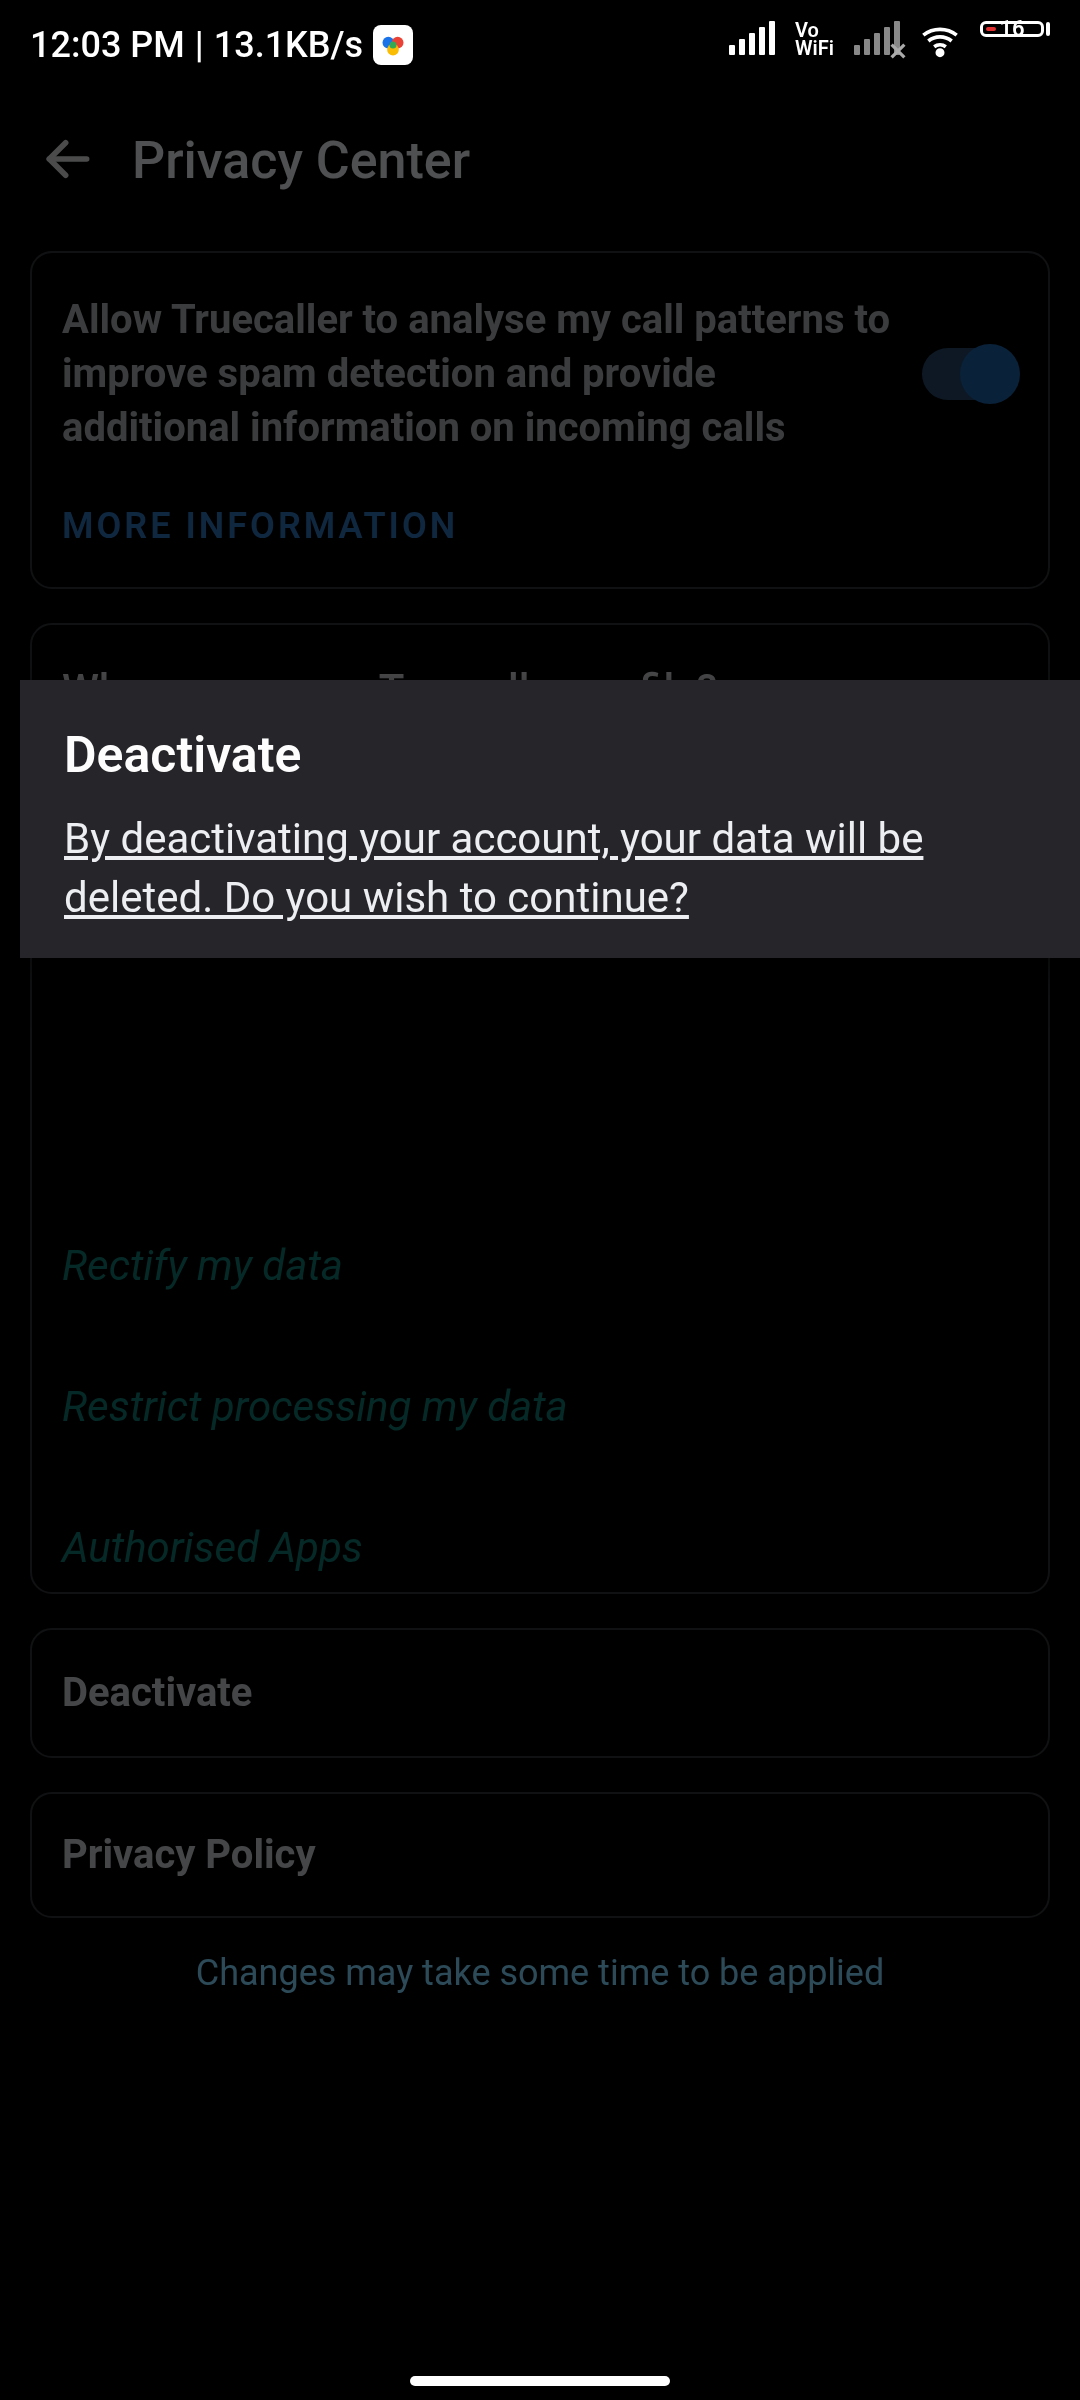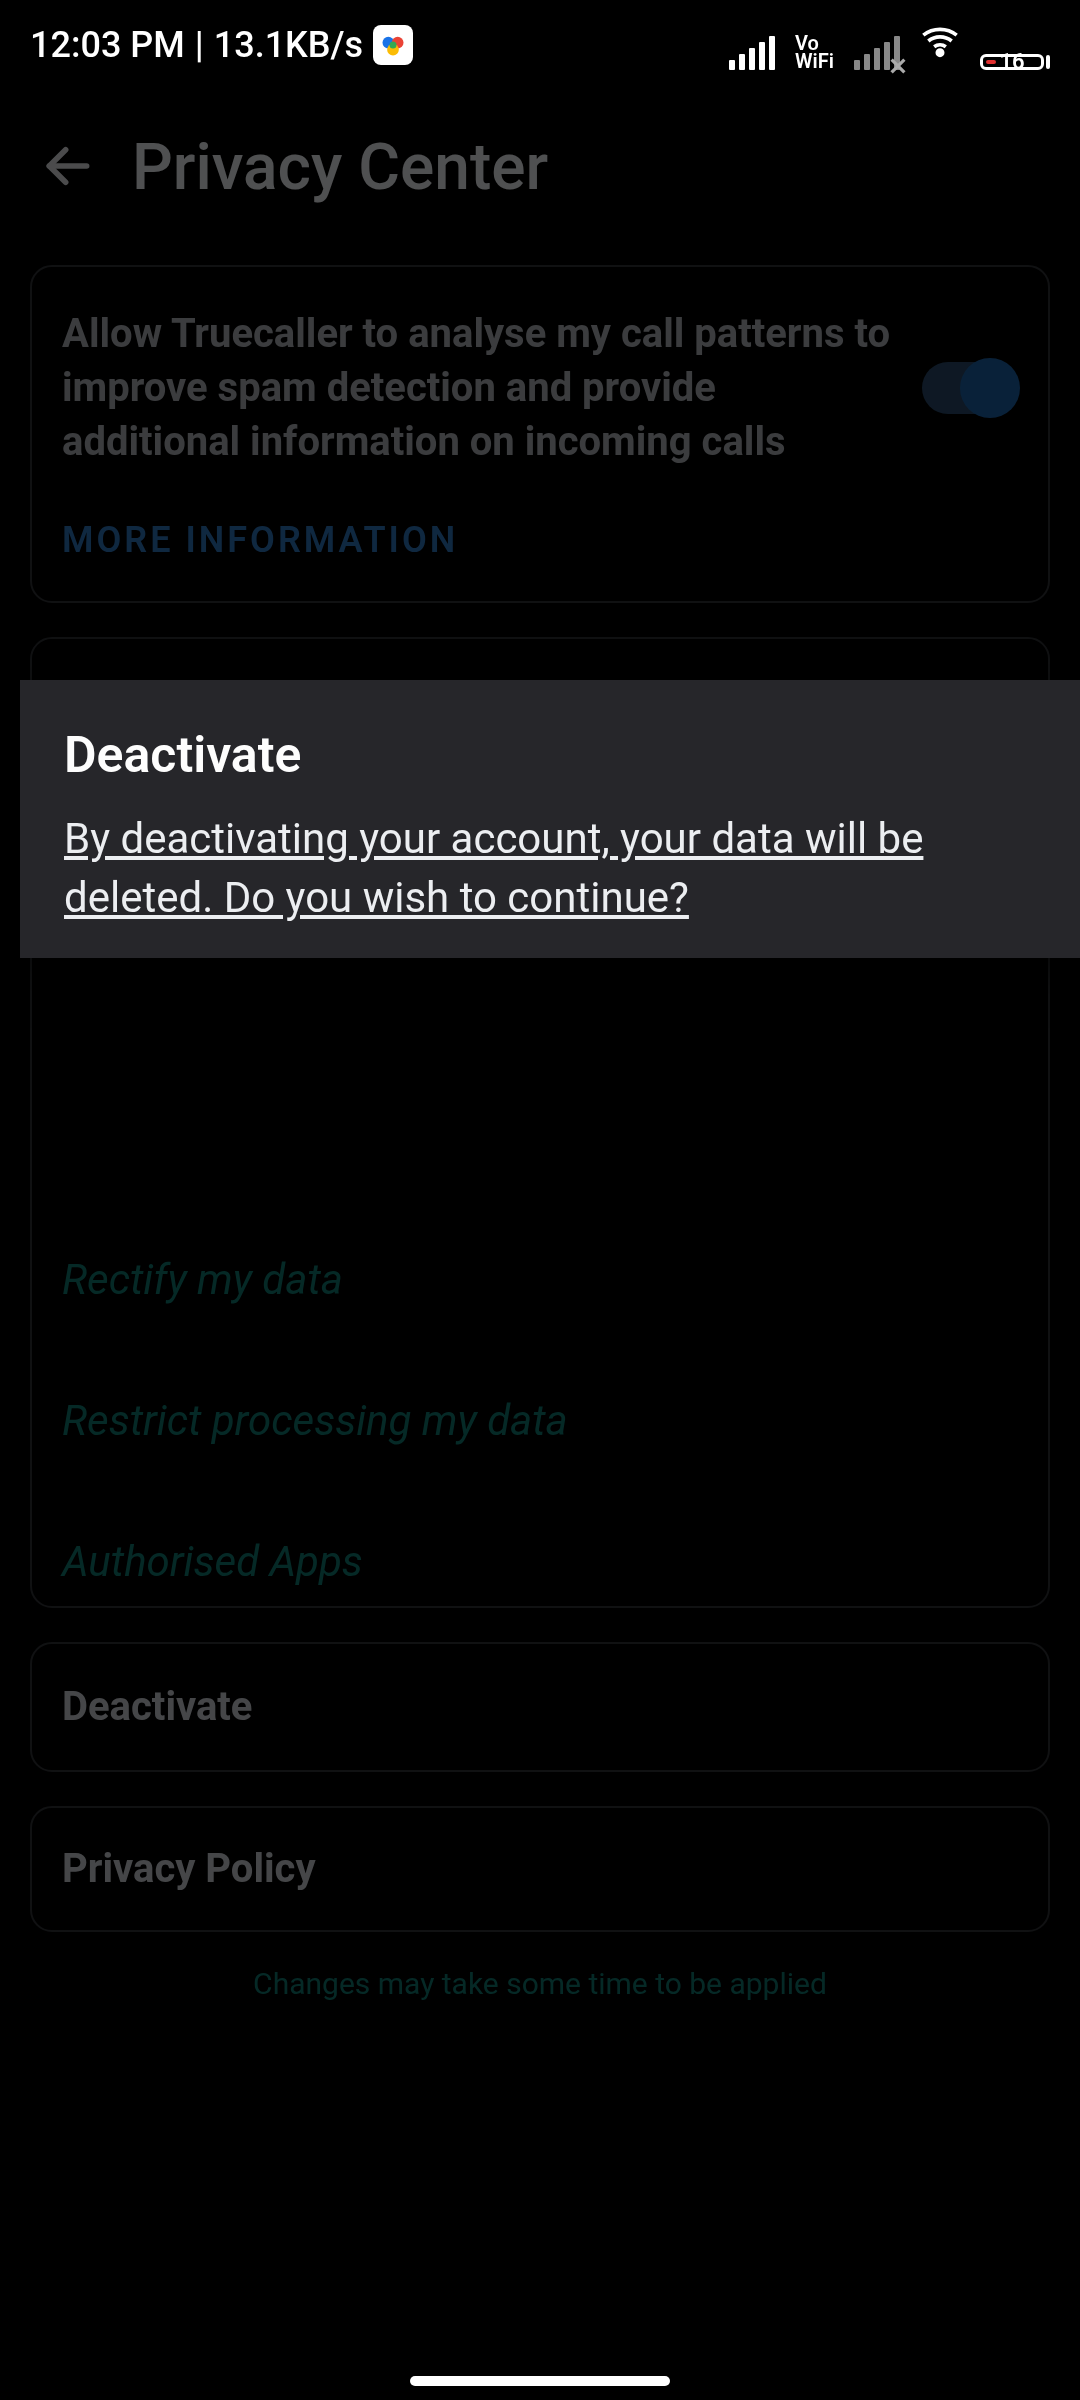--- a/index.html
+++ b/index.html
@@ -19,21 +19,21 @@
     height: 90px;
     display: flex;
     align-items: center;
     justify-content: space-between;
     padding: 0 30px;
     color: #ffffff;
     font-size: 36px;
     font-weight: 500;
   }
   .statusbar-left { display: flex; align-items: center; gap: 10px; }
-  .statusbar-right { display: flex; align-items: flex-end; gap: 20px; }
+  .statusbar-right { display: flex; align-items: flex-start; gap: 20px; }
   .app-icon {
     width: 40px; height: 40px; border-radius: 8px; background: #fff;
     display: inline-flex; align-items: center; justify-content: center;
   }
   .app-icon svg { width: 28px; height: 28px; }
   .sig-bars { display: inline-flex; align-items: flex-end; gap: 4px; }
   .sig-bars span { width: 6px; background: #fff; border-radius: 1px; }
   .sig-bars.dim span { background: #888; }
   .sig-bars span:nth-child(1){height:10px}
   .sig-bars span:nth-child(2){height:16px}
@@ -63,21 +63,21 @@
     top: 90px; left: 0; right: 0; bottom: 0;
     filter: brightness(0.35);
   }
 
   .topbar {
     display: flex; align-items: center; gap: 36px;
     padding: 40px 30px 60px 40px;
   }
   .back-btn svg { width: 56px; height: 56px; stroke: #d5d7da; }
   .topbar-title {
-    font-size: 64px; font-weight: 500; color: #e2e4e8;
+    font-size: 52px; font-weight: 500; color: #e2e4e8;
   }
 
   .card {
     margin: 0 30px 34px 30px;
     border: 2px solid #2e3034;
     border-radius: 22px;
     padding: 40px 30px;
   }
   .card-row {
     display: flex; align-items: center; justify-content: space-between;
@@ -104,21 +104,21 @@
   .card-sub {
     color: #9a9da3; font-size: 38px; margin-top: 24px;
   }
 
   .list-card { padding: 0 30px; }
   .list-item {
     color: #0f766e; font-size: 42px; padding: 46px 0; font-style: italic;
   }
 
   .footer-note {
-    color: #0f766e; font-size: 30px; text-align: center; margin-top: 18px;
+    color: #7dd3fc; font-size: 36px; text-align: center; margin-top: 18px;
   }
 
   
   .dialog {
     position: absolute;
     left: 20px; right: 0px;
     top: 680px;
     background: #26262a;
     padding: 46px 44px 30px 44px;
     box-shadow: 0 10px 40px rgba(0,0,0,.6);

